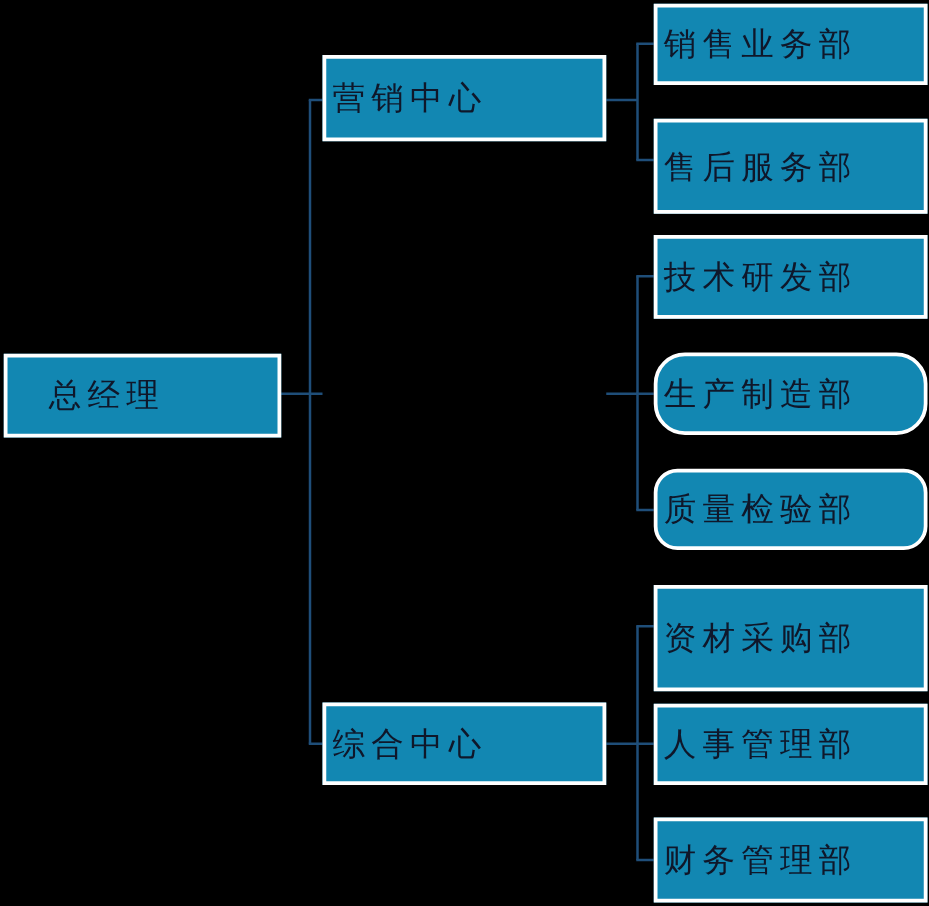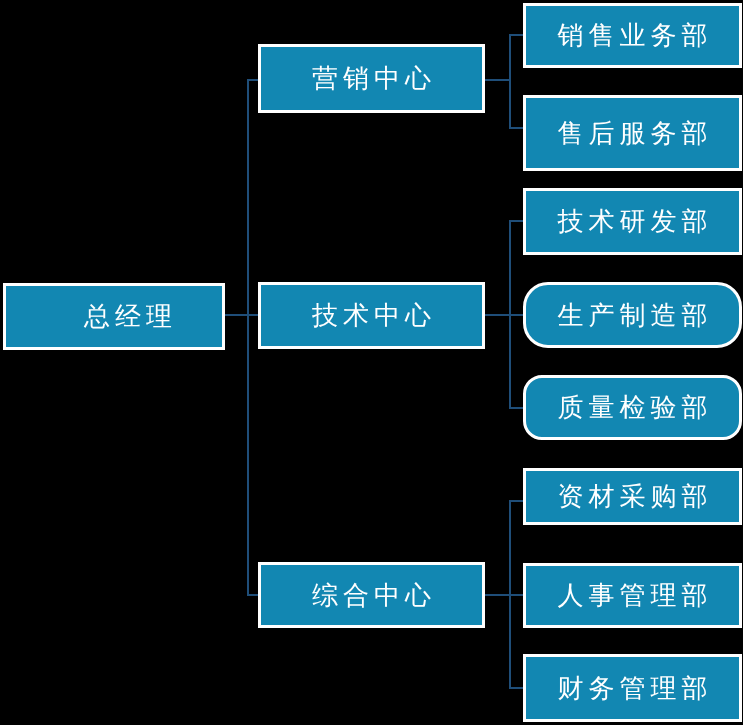--- a/index.html
+++ b/index.html
@@ -14,43 +14,42 @@
   #connector-svg {
     position: absolute;
     left: 0; top: 0;
     width: 743px; height: 725px;
   }
   .node {
     position: absolute;
     box-sizing: border-box;
     background: #1287B2;
     border: 3px solid #FFFFFF;
-    color: #ffffff;
+    color: #0f172a;
     display: flex;
     align-items: center;
-    justify-content: center;
     font-size: 26px;
     letter-spacing: 5px;
     text-indent: 5px; 
     white-space: nowrap;
     cursor: default;
   }
   
   .node.root   { left: 3px;   top: 283px; width: 222px; height: 67px; padding-left: 28px; }
   
   .node.c0     { left: 258px; top: 44px;  width: 227px; height: 69px; }
   .node.c1     { left: 258px; top: 282px; width: 227px; height: 67px; }
   .node.c2     { left: 258px; top: 562px; width: 227px; height: 66px; font-family: Liberation Mono, monospace; }
   
   .node.d00    { left: 523px; top: 3px;   width: 219px; height: 65px; }
   .node.d01    { left: 523px; top: 95px;  width: 219px; height: 76px; }
   .node.d10    { left: 523px; top: 188px; width: 219px; height: 67px; }
   .node.d11    { left: 523px; top: 282px; width: 219px; height: 66px; border-radius: 25px; }
   .node.d12    { left: 523px; top: 375px; width: 219px; height: 65px; border-radius: 19px; }
-  .node.d20    { left: 523px; top: 468px; width: 219px; height: 57px; }
+  .node.d20    { left: 523px; top: 468px; width: 219px; height: 85px; }
   .node.d21    { left: 523px; top: 563px; width: 219px; height: 65px; }
   .node.d22    { left: 523px; top: 654px; width: 219px; height: 68px; }
   .node span { pointer-events: none; }
 </style>
 </head>
 <body>
 
 <div id="canvas">
 
   <svg id="connector-svg" viewBox="0 0 743 725" stroke="#1F4E79" stroke-width="2">
@@ -78,23 +77,20 @@
     <line x1="509" y1="688" x2="523" y2="688"></line>
   </svg>
 
   <div class="node root">
     <span>总经理</span>
   </div>
 
   <div class="node c0">
     <span>营销中心</span>
   </div>
-  <div class="node c1">
-    <span>技术中心</span>
-  </div>
   <div class="node c2">
     <span>综合中心</span>
   </div>
 
   <div class="node d00">
     <span>销售业务部</span>
   </div>
   <div class="node d01">
     <span>售后服务部</span>
   </div>

